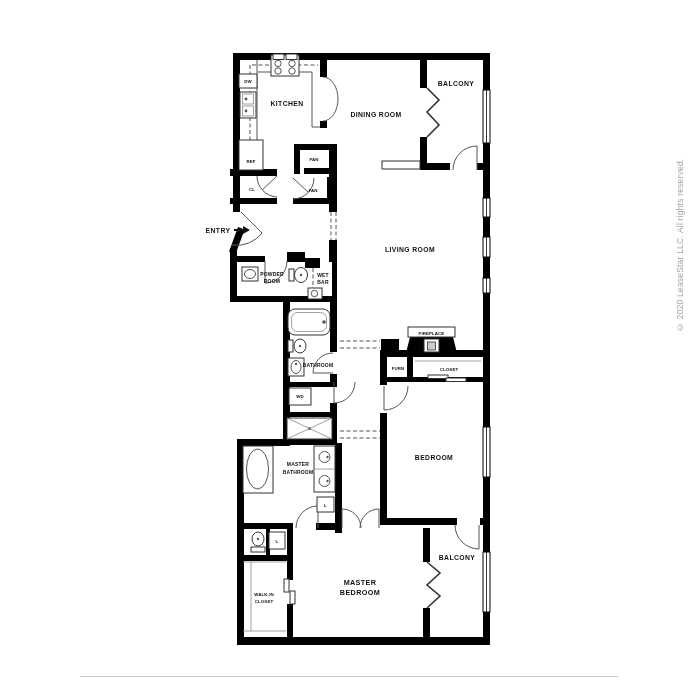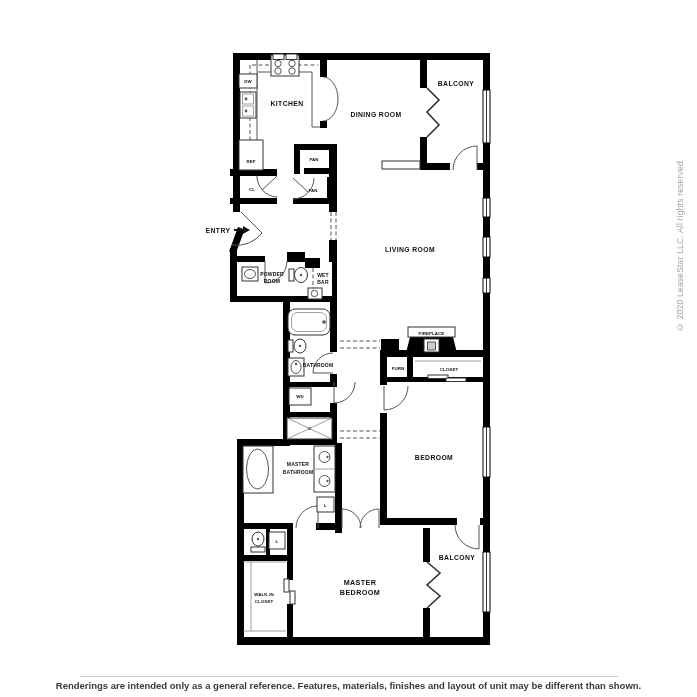--- a/index.html
+++ b/index.html
@@ -368,14 +368,13 @@
     <text class="tiny-lbl" x="300" y="398">WD</text>
     <text class="tiny-lbl" x="398" y="369.5">FURN</text>
     <text class="tiny-lbl" x="431.5" y="334.5">FIREPLACE</text>
     <text class="tiny-lbl" x="325.5" y="506.5">L</text>
     <text class="tiny-lbl" x="277" y="542.5">L</text>
   </g>
 </svg>
 
   <div class="copyright">© 2020 LeaseStar LLC. All rights reserved.</div>
   <div class="footer-line"></div>
-  <div class="footer-text">Renderings are intended only as a general reference. Features, materials, finishes and layout of unit may be different than shown.</div>
 </div>
 
 </body></html>

